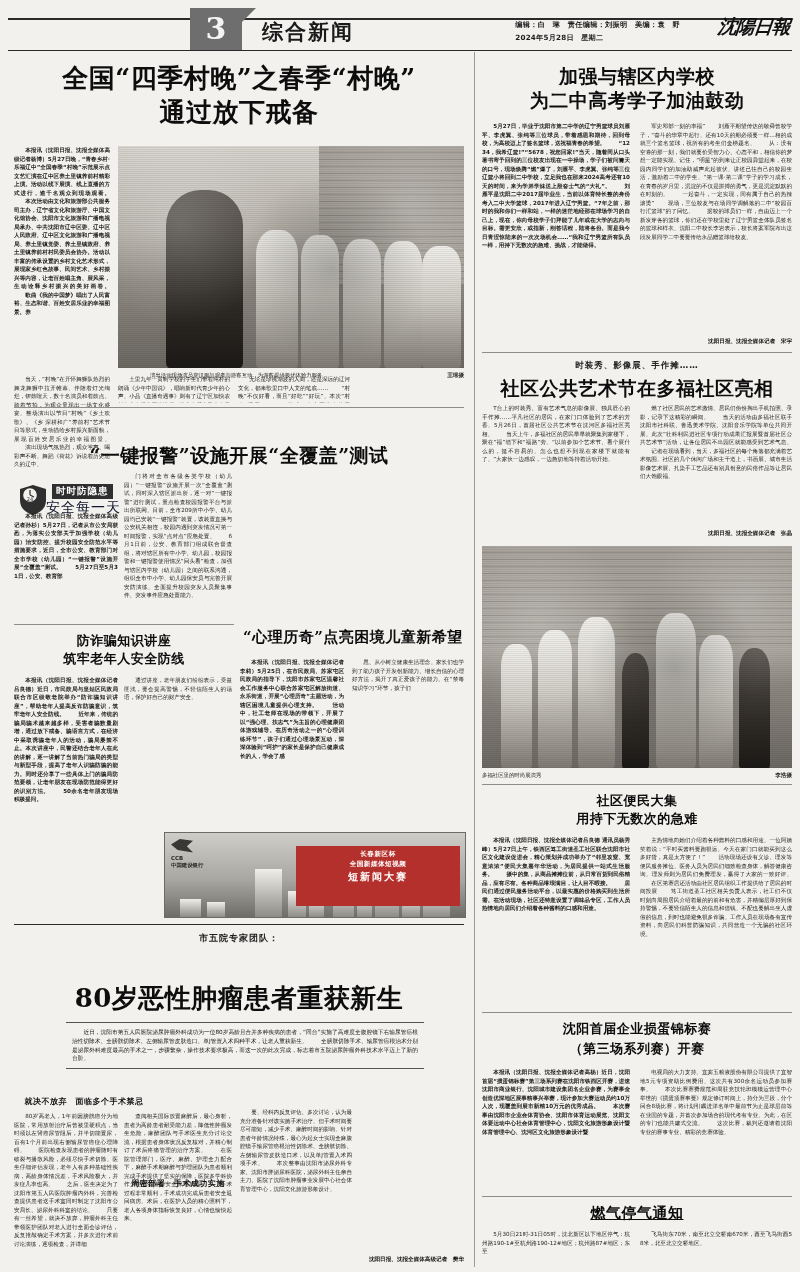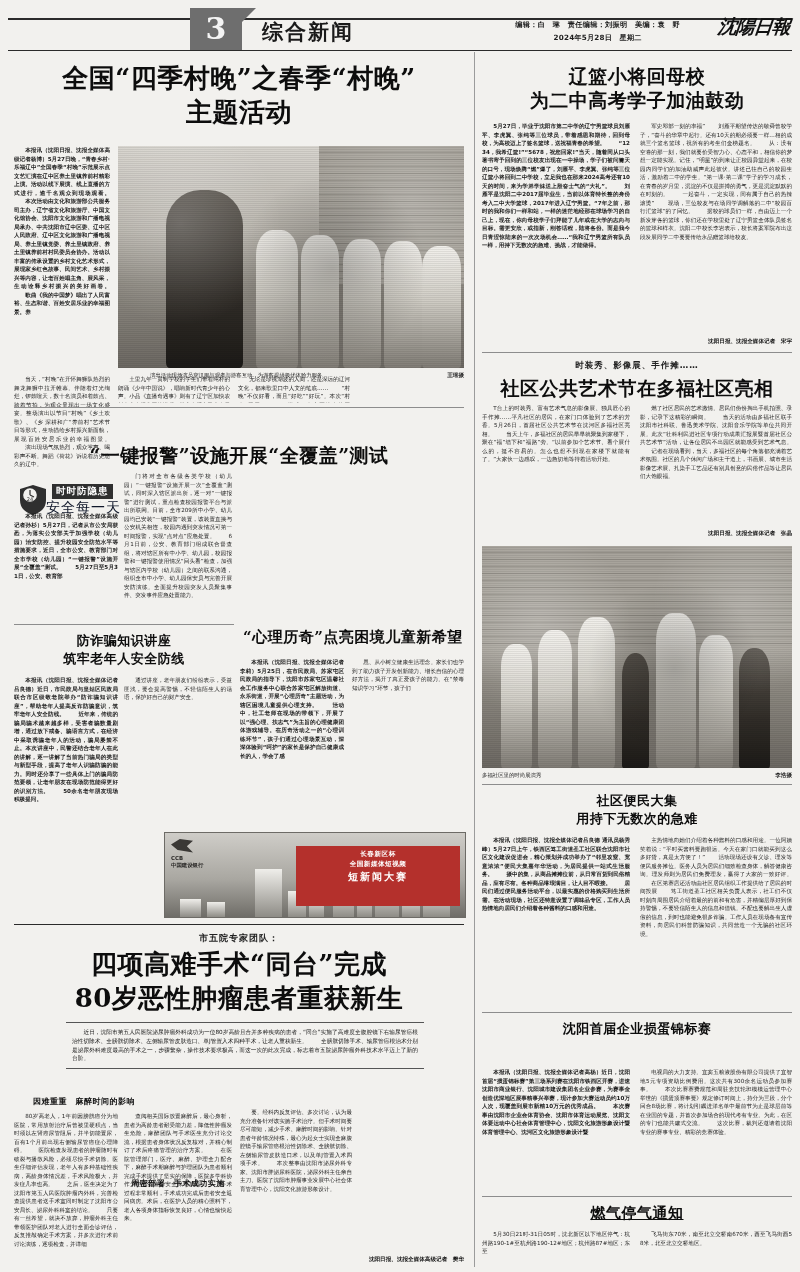--- a/index.html
+++ b/index.html
@@ -48,21 +48,21 @@
   .section-title {
     position: absolute; left: 254px; top: 12px;
     font-family: "DejaVu Sans", "Liberation Sans", sans-serif;
     font-size: 21px;
     font-weight: bold;
     letter-spacing: 2px;
     color: #1a1a1a;
   }
   .credits {
     position: absolute; right: 112px; top: 13px;
-    text-align: center;
+    text-align: left;
     font-size: 7.2px;
     line-height: 1.75;
     font-weight: bold;
     color: #1d1d1d;
     letter-spacing: .3px;
   }
   .credits .date { letter-spacing: .2px; }
   .nameplate {
     position: absolute; right: 2px; top: 8px;
     font-family: "DejaVu Serif", "Liberation Serif", serif;
@@ -281,21 +281,21 @@
       <div>编辑：白　琳　责任编辑：刘振明　美编：袁　野</div>
       <div class="date">2024年5月28日　星期二</div>
     </div>
     <div class="nameplate">沈陽日報</div>
   </div>
 
   <div class="col-rule" style="left:474px; top:52px; height:1215px;"></div>
   <div class="hr" style="left:8px; top:50px; width:784px;"></div>
 
   <div class="hl mega" style="left:14px; top:62px; width:450px;">全国“四季村晚”之春季“村晚”</div>
-  <div class="hl mega" style="left:14px; top:96px; width:450px;">主题活动</div>
+  <div class="hl mega" style="left:14px; top:96px; width:450px;">通过放下戒备</div>
 
   <div class="tx" style="left:14px; top:146px; width:96px; height:255px;">
     <p class="lead">本报讯（沈阳日报、沈报全媒体高级记者杨博）5月27日晚，“青春乡村·乐福辽中”全国春季“村晚”示范展示点文艺汇演在辽中区养土里镇养前村精彩上演。活动以线下展演、线上直播的方式进行，逾千名观众到现场观看。
 　　本次活动由文化和旅游部公共服务司主办，辽宁省文化和旅游厅、中国文化馆协会、沈阳市文化旅游和广播电视局承办、中共沈阳市辽中区委、辽中区人民政府、辽中区文化旅游和广播电视局、养土里镇党委、养土里镇政府、养土里镇养前村村民委员会协办。活动以丰富的传承设置的乡村文化艺术形式，展现家乡红色故事、民间艺术、乡村振兴等内容，让老百姓唱主角、展风采，生动诠释乡村振兴的美好画卷。
 　　歌曲《我的中国梦》唱出了人民富裕、生态和谐、百姓安居乐业的幸福图景。养</p>
   </div>
 
   <div class="photo" style="left:118px; top:146px; width:346px; height:222px;">
     <div class="ph-sky"></div>
     <div class="wall" style="height:62%; left:58%; right:0;"></div>
@@ -392,48 +392,47 @@
   </div>
   <div class="ad-bar" style="left:296px; top:846px; width:164px; height:56px; padding-top:4px;">
     <div class="l1">长春新区杯</div>
     <div class="l1">全国新媒体短视频</div>
     <div class="l2">短新闻大赛</div>
   </div>
 
   <div class="hr" style="left:14px; top:924px; width:450px;"></div>
 
   <div class="kicker" style="left:14px; top:932px; width:450px;">市五院专家团队：</div>
-  <div class="hl mega" style="left:14px; top:948px; width:450px;">四项高难手术“同台”完成</div>
   <div class="hl mega" style="left:14px; top:982px; width:450px;">80岁恶性肿瘤患者重获新生</div>
 
   <div class="abstract-box" style="left:66px; top:1022px; width:346px;">
     <p>近日，沈阳市第五人民医院泌尿肿瘤外科成功为一位80岁高龄且合并多种疾病的患者，“同台”实施了高难度全腹腔镜下右输尿管癌根治性切除术、全膀胱切除术、左侧输尿管皮肤造口、单J管置入术四种手术，让老人重获新生。
 　　全膀胱切除手术、输尿管癌根治术分别是泌尿外科难度最高的手术之一，步骤繁杂，操作技术要求极高，而这一次的此次完成，标志着市五院泌尿肿瘤外科技术水平迈上了新的台阶。</p>
   </div>
 
-  <div class="subhead" style="left:14px; top:1096px; width:140px;">因难重重　麻醉时间的影响</div>
+  <div class="subhead" style="left:14px; top:1096px; width:140px;">就决不放弃　面临多个手术禁忌</div>
   <div class="tx" style="left:14px; top:1112px; width:104px; height:148px;">
     <p>80岁高老人，1年前因膀胱癌分为地医院，常用放射治疗后曾被里硬积点，当时须以左肾癌尿管阻后，并半切能置尿，百有1个月前出现右侧输尿管癌症心理障碍。
 　　医院检查发现患者的肿瘤随时有破裂与播散风险，必须尽快手术切除。医生仔细评估发现，老年人有多种基础性疾病，高龄身体情况差，手术风险极大，并发症几率也高。
 　　之后，医生决定为了沈阳市第五人民医院肿瘤内外科，完善检查提供患者送手术室同时制定了沈阳市公安局长、泌尿外科科室的结论。
 　　只要有一丝希望，就决不放弃，肿瘤外科主任带领医护团队对老人进行全面会诊评估，反复推敲确定手术方案，并多次进行术前讨论演练，逐项检查，并详细</p>
   </div>
   <div class="tx" style="left:124px; top:1112px; width:108px; height:148px;">
     <p>查阅相关国际放置麻醉后，最心身析，患者为高龄患者耐受能力差，降低性肿瘤发生危险，麻醉团队与手术医生充分讨论交流，根据患者身体状况反复核对，并精心制订了术后疼痛管理的治疗方案。
 　　在医院管理部门，医疗、麻醉、护理全力配合下，麻醉手术期麻醉与护理团队为患者顺利完成手术提供了坚实的保障，医院多学科协作为患者的生命安全保驾护航。
 　　手术过程非常顺利，手术成功完成后患者安全返回病房。术后，在医护人员的精心照料下，老人各项身体指标恢复良好，心情也愉快起来。</p>
   </div>
   <div class="subhead" style="left:124px; top:1178px; width:108px;">周密部署　手术成功实施</div>
   <div class="tx" style="left:240px; top:1108px; width:112px; height:150px;">
     <p>要。经科内反复评估、多次讨论，认为最充分准备针对该实施手术治疗。但手术时间要尽可能短，减少手术、麻醉时间的影响。针对患者年龄情况特殊，最心为起女士实现全麻腹腔镜手输尿管癌根治性切除术、全膀胱切除、左侧输尿管皮肤造口术，以及单J管置入术四项手术。
 　　本次整事由沈阳市泌尿外科专家、沈阳市胖泌尿科医院，泌尿外科主任亲自主刀、医院了沈阳市肿瘤事业发展中心社会体育管理中心，沈阳文化旅游形象设计。</p>
   </div>
   <div class="sig" style="left:300px; top:1256px; width:164px;">沈阳日报、沈报全媒体高级记者　樊华</div>
 
-  <div class="hl big" style="left:482px; top:64px; width:310px;">辽篮小将回母校</div>
+  <div class="hl big" style="left:482px; top:64px; width:310px;">加强与辖区内学校</div>
   <div class="hl big" style="left:482px; top:88px; width:310px;">为二中高考学子加油鼓劲</div>
   <div class="tx" style="left:482px; top:122px; width:148px; height:212px;">
     <p class="lead">5月27日，毕业于沈阳市第二中学的辽宁男篮球员刘雁平、李虎翼、张纯等三位球员，带着感恩和期待，回到母校，为高校迈上了签名篮球，送祝福青春的希望。
 　　“1234，我希辽篮!”“5678，祝您回家!”当天，随着同从口头著书寄予回到的三位校友出现在一中操场，学子们被问篝天的口号，现场焕腾“燃”爆了，刘雁平、李虎翼、张纯等三位辽篮小将回到二中学校，立足我也在那来2024高考还有10天的时间，来为学弟学妹送上殷奋士气的“大礼”。
 　　刘雁平是沈阳二中2017届毕业生，当前以体育特长整的身份考入二中大学篮球，2017年进入辽宁男篮。“7年之前，那时的我和你们一样和站，一样的迷茫地经那在球场学习的自己上，现在，你向母校学子们拜能了儿年或在大学的志向与目标。需更安欣，或指新，刚答话程，陆将各份。而是我今日青涩惊陆来的一次次场机会……“我和辽宁男篮所有队员一样，用持下无数次的急难、挑战，才能做得。</p>
   </div>
   <div class="tx" style="left:640px; top:122px; width:152px; height:212px;">
     <p>军史邓部一刻的率福”
 　　刘雁平期望传达的敬舜曾校学子，“奋斗的华章中起行。还有10天的期必须要一样…相的成就三个篮名篮球，祝所有的考生们金榜题名。
 　　从：没有空卷的那一刻，我们就要价受智力心、心态平和，相信你的梦想一定能实现。记住，“明星”的到来让正校园异堂起来，在校园内同学们的加油助威声此起彼伏。讲述已往自己的校园生活，激励着二中的学生。“第一课·第二课”学子的学习成长，在青春的岁月里，沉淀的不仅是拼搏的勇气，更是沉淀默默的在时刻的。
@@ -486,20 +485,21 @@
   <div class="tx" style="left:640px; top:836px; width:152px; height:168px;">
     <p>主热情地向她们介绍着各种酱料的口感和用途。一位阿姨笑着说：“平时买酱料要跑很远。今天在家门口就能买到这么多好货，真是太方便了！”
 　　活动现场还设有义诊、理发等便民服务摊位。医务人员为居民们细致检查身体，解答健康咨询。理发师则为居民们免费理发，赢得了大家的一致好评。
 　　在区第赛店还活动由社区居民组织工作提供给了居民的时间投展
 　　笃工街道圣工社区相关负责人表示，社工们不仅时刻向周围居民介绍着最的的前和有危害，并精编层厚好到保持警惕，不要轻信陌生人的信息和借钱。不配也要解出生人虚假的信息，到时也能避免很多诈骗。工作人员在现场备有宣传资料，向居民们科普防骗知识，共同营造一个无骗的社区环境。</p>
   </div>
 
   <div class="hr thin" style="left:482px; top:1012px; width:310px;"></div>
 
   <div class="hl small" style="left:482px; top:1020px; width:310px;">沈阳首届企业损蛋锦标赛</div>
+  <div class="hl small" style="left:482px; top:1040px; width:310px;">（第三场系列赛）开赛</div>
   <div class="tx" style="left:482px; top:1068px; width:148px; height:122px;">
     <p class="lead">本报讯（沈阳日报、沈报全媒体记者高杨）近日，沈阳首届“掼蛋锦标赛”第三场系列赛在沈阳市铁西区开赛，进速沈阳市商业银行、沈阳城市建设集团名企业参赛，为赛事金创造优深地区展事精事兴举赛，现计参加大赛运动员约10万人次，现覆盖到展市新精10万元的优秀成品。
 　　本次赛事由沈阳市企业会体育协会、沈阳市体育运动展览、沈阳文体要运动中心社会体育管理中心，沈阳文化旅游形象设计暨体育管理中心、沈河区文化旅游形象设计暨</p>
   </div>
   <div class="tx" style="left:640px; top:1068px; width:152px; height:122px;">
     <p>电视局的大力支持。宜宾五粮液股份有限公司提供了宜智地5元专项资助比例费用。这次共有300余名运动员参加赛事。
 　　本次比赛赛费规范和周驻竞技轮班模模运营理中心举世的《掼蛋顶赛事要》规定修订时间上，持分为三段，分个回合8场比赛，将计划引瞩进洋名单中最前节为止是球层前等在业国的专题，并首次参加场合的现代考有专业。为此，在区的专门也能共建式交流。
 　　这次比赛，裁判还邀请着沈阳专业的赛事专业、精彩的竞赛体验。</p>
   </div>
 

